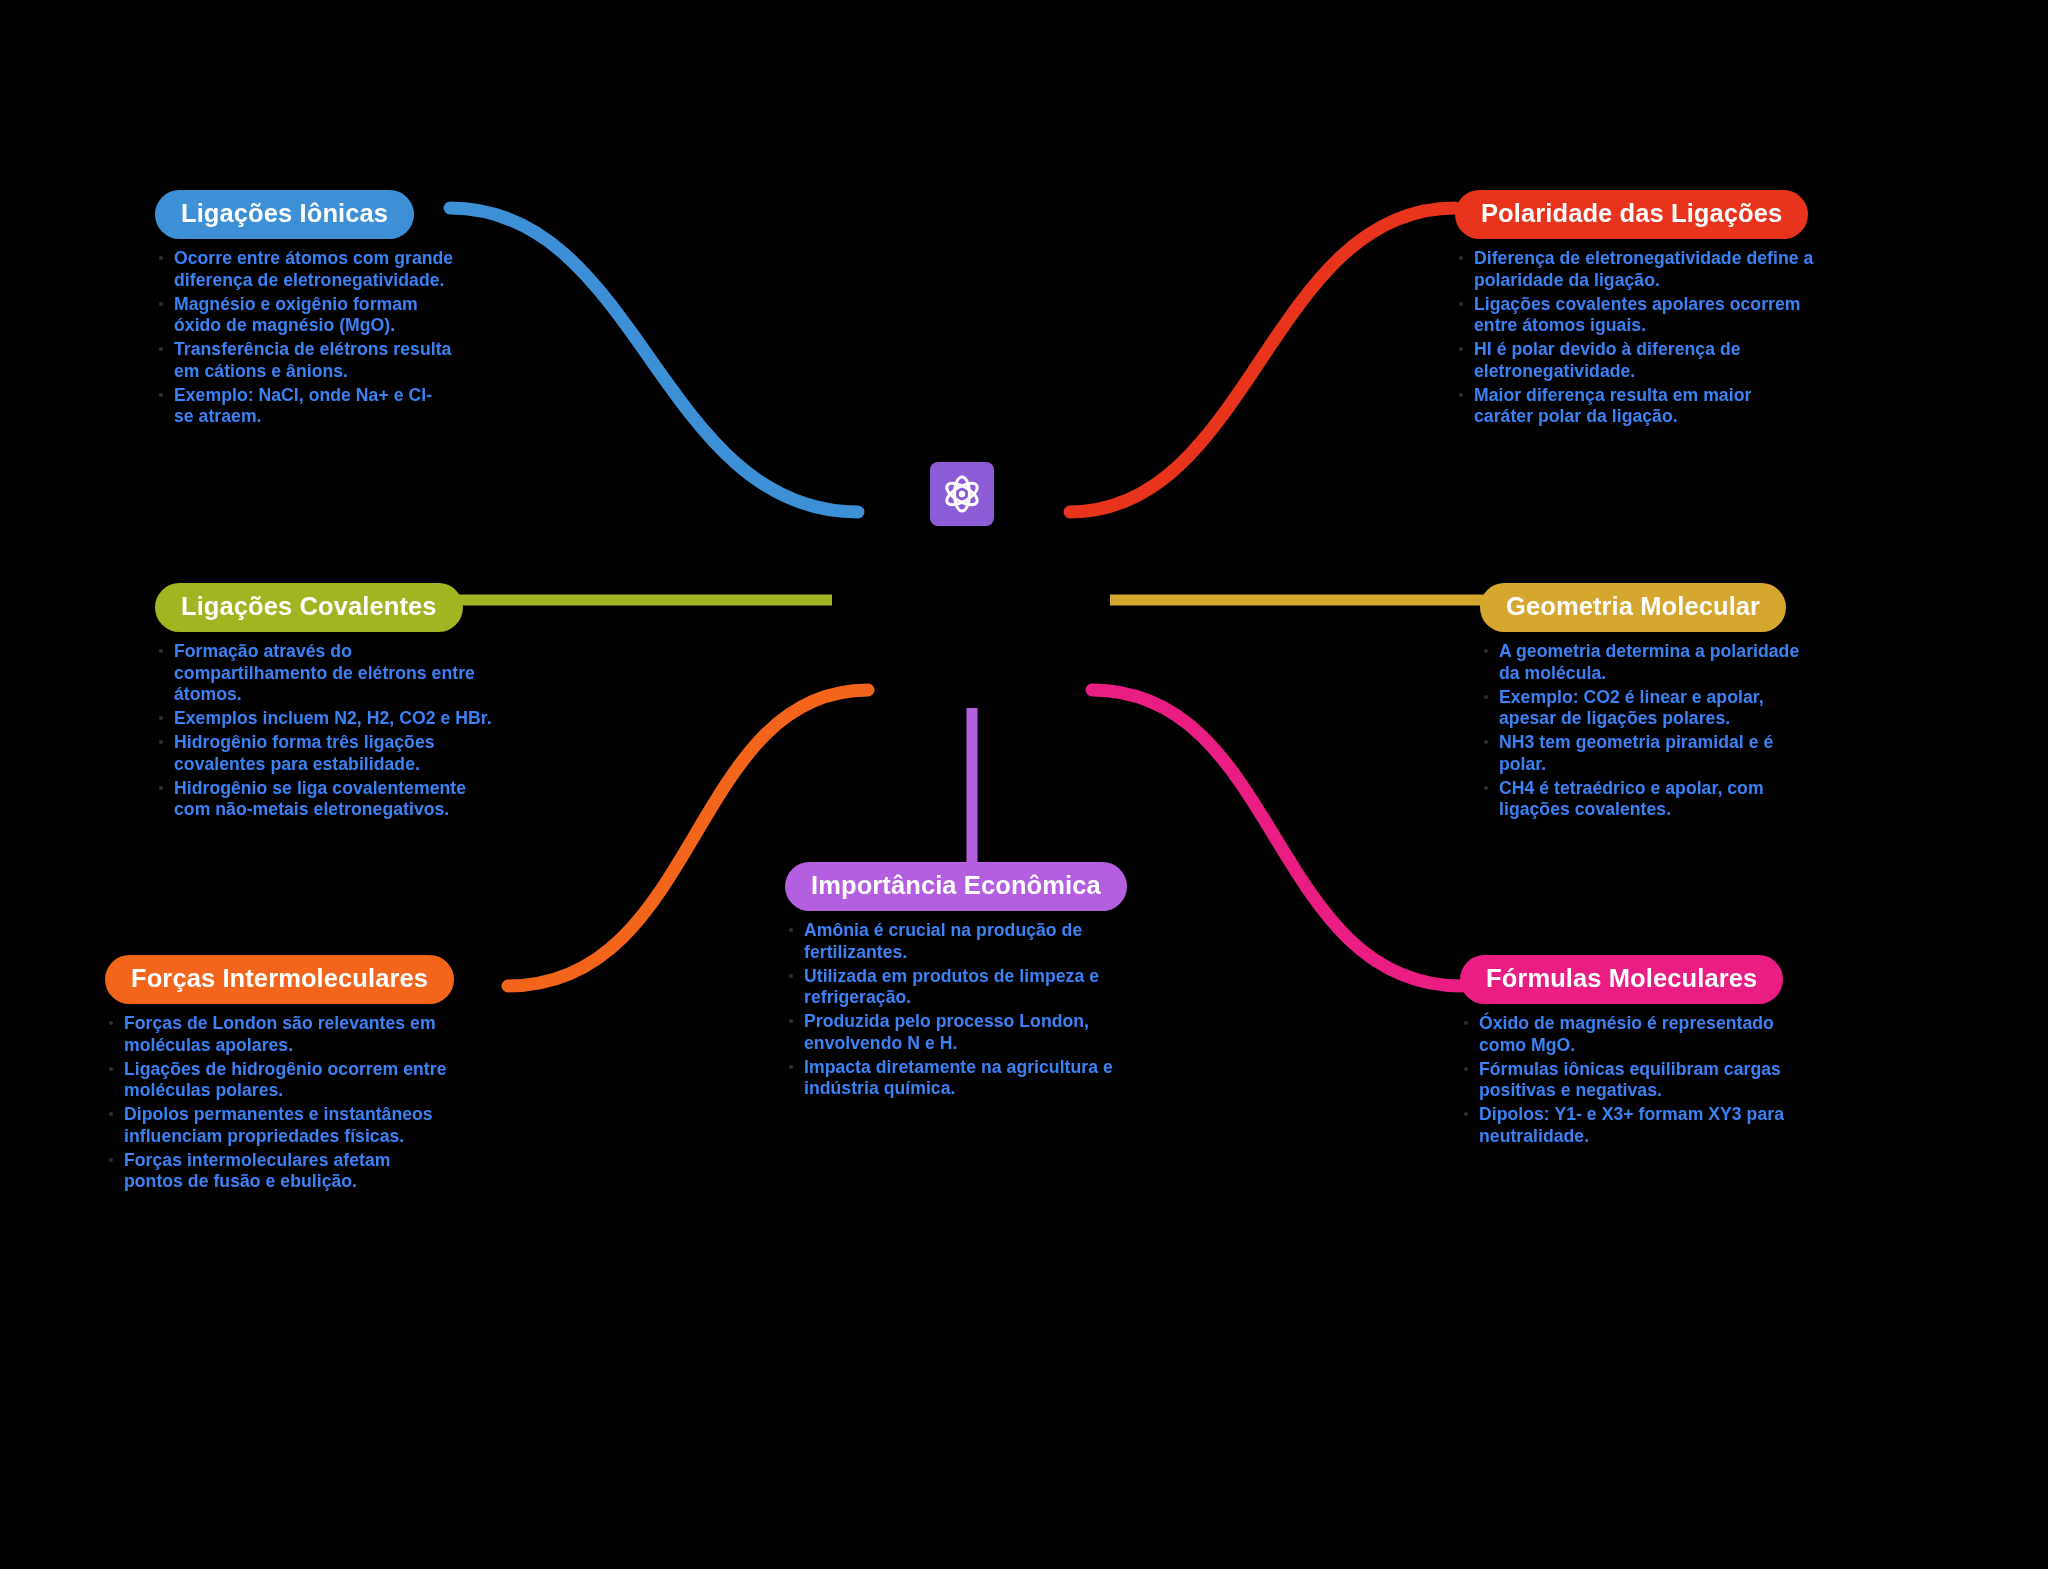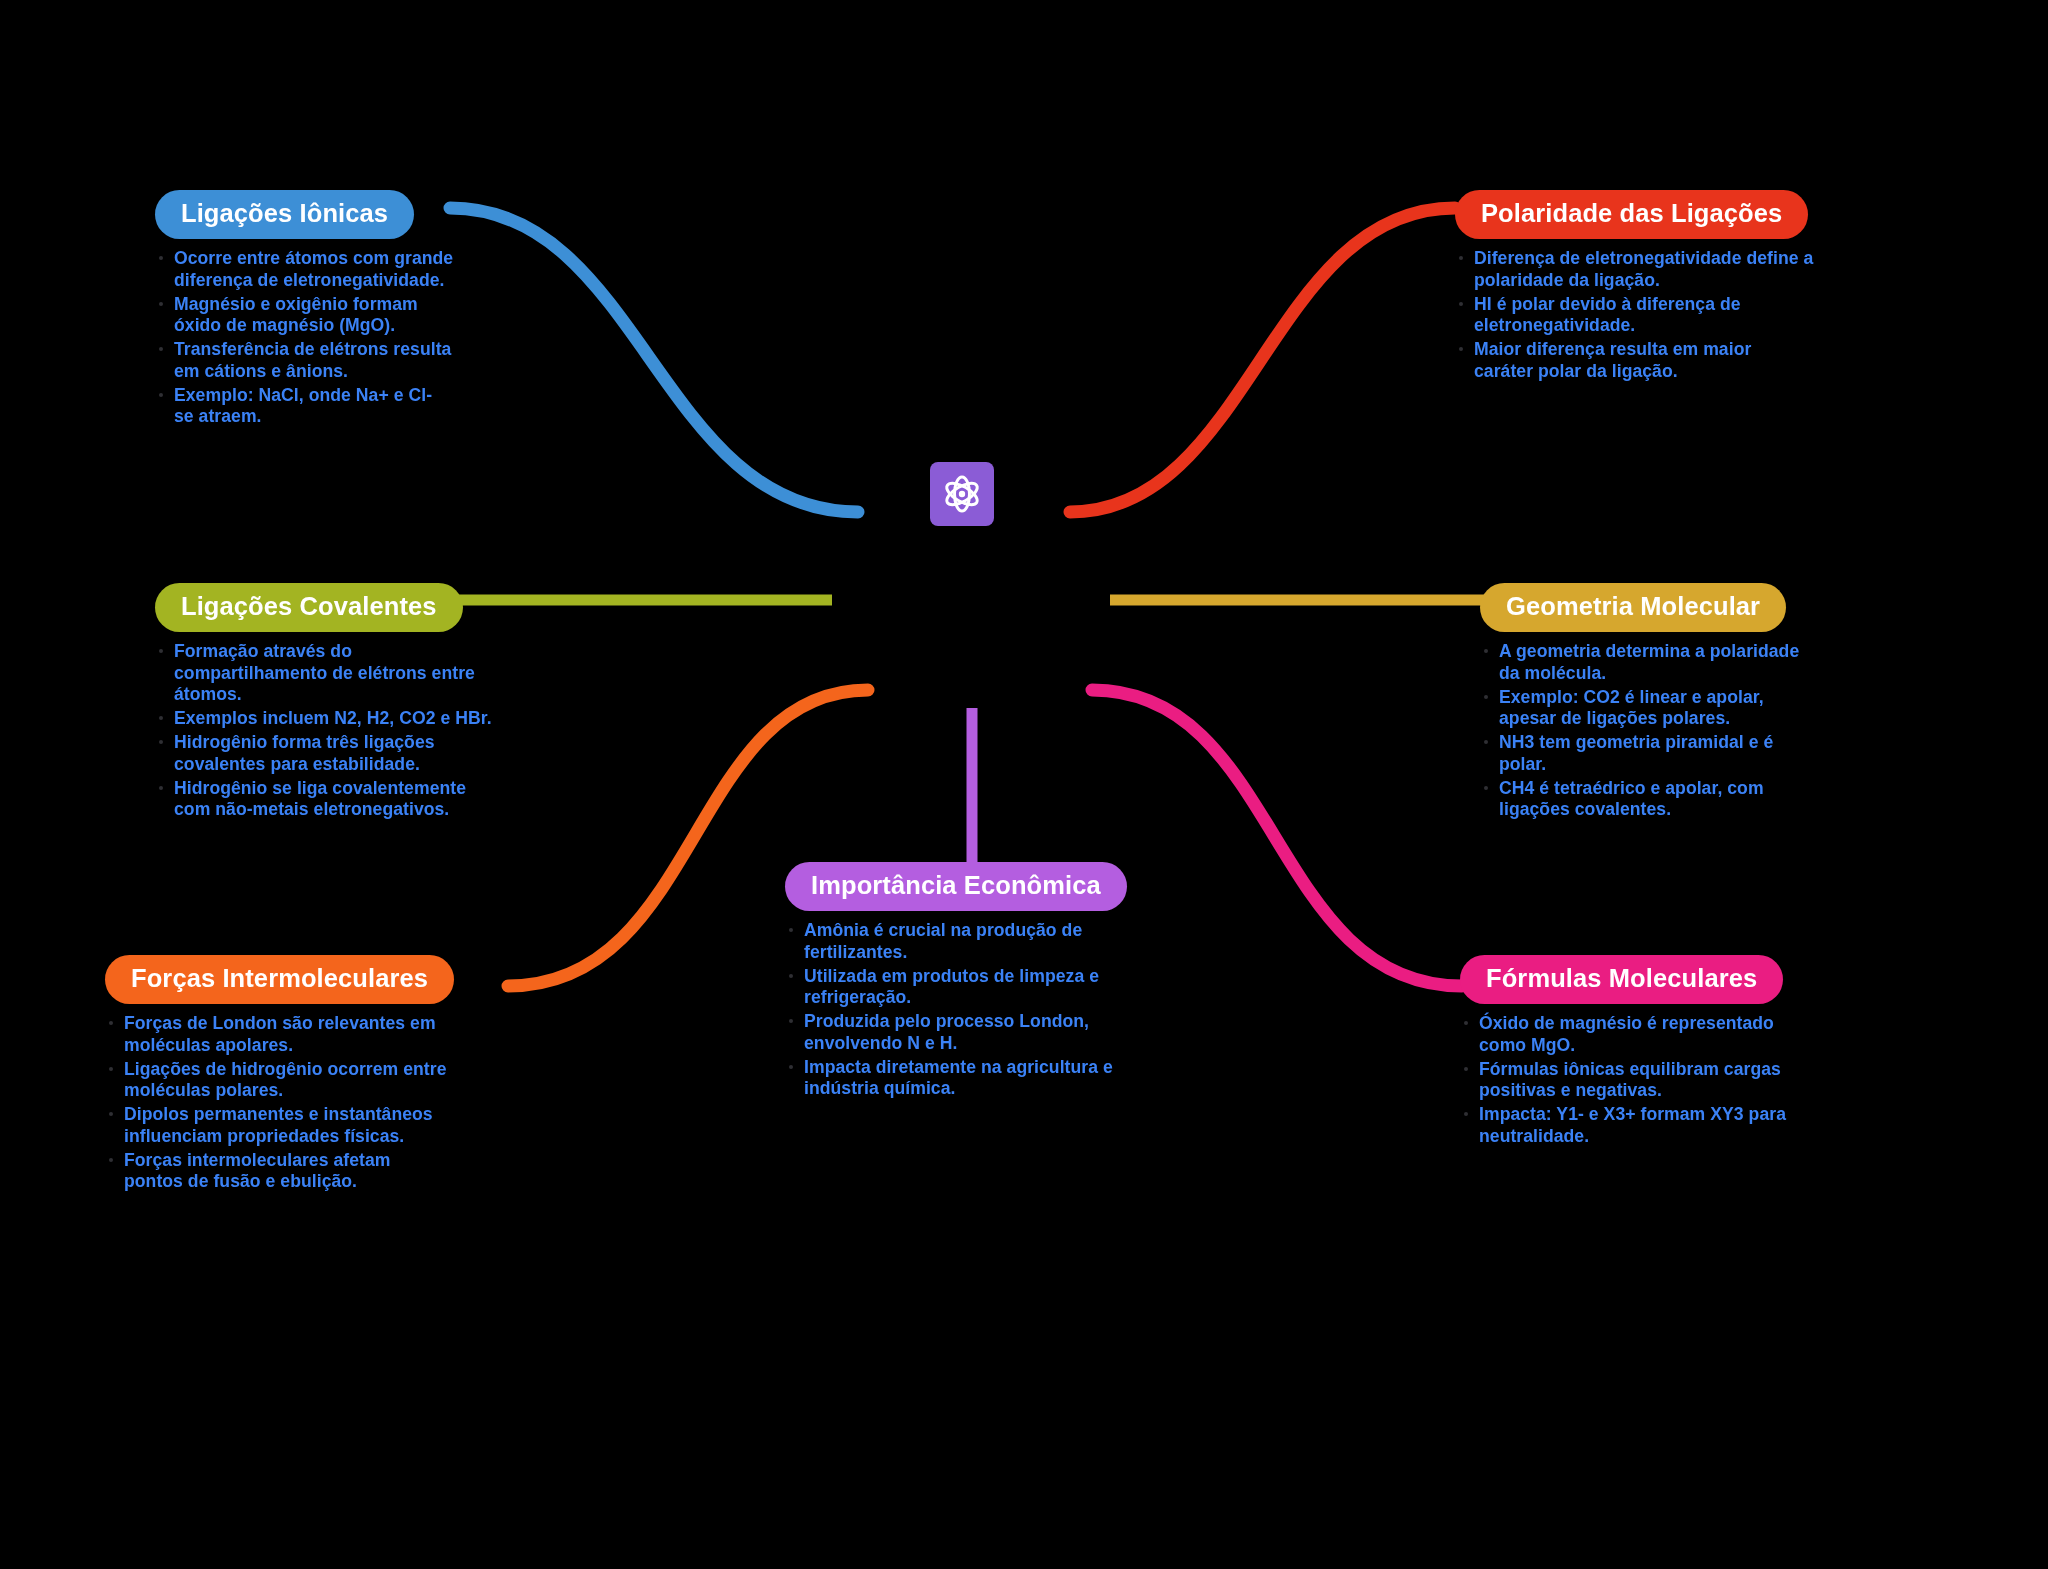--- a/index.html
+++ b/index.html
@@ -141,20 +141,21 @@
       <li>Exemplo: NaCl, onde Na+ e Cl- se atraem.</li>
     </ul>
   </div>
 
   <div class="node" id="node-polaridade">
     <div class="badge-wrap">
       <span class="badge badge-polaridade">Polaridade das Ligações</span>
     </div>
     <ul class="bullets">
       <li>Diferença de eletronegatividade define a polaridade da ligação.</li>
+      <li>Ligações covalentes apolares ocorrem entre átomos iguais.</li>
       <li>HI é polar devido à diferença de eletronegatividade.</li>
       <li>Maior diferença resulta em maior caráter polar da ligação.</li>
     </ul>
   </div>
 
   <div class="node" id="node-covalentes">
     <div class="badge-wrap">
       <span class="badge badge-covalentes">Ligações Covalentes</span>
     </div>
     <ul class="bullets">
@@ -201,17 +202,17 @@
     </ul>
   </div>
 
   <div class="node" id="node-formulas">
     <div class="badge-wrap">
       <span class="badge badge-formulas">Fórmulas Moleculares</span>
     </div>
     <ul class="bullets">
       <li>Óxido de magnésio é representado como MgO.</li>
       <li>Fórmulas iônicas equilibram cargas positivas e negativas.</li>
-      <li>Impacta: Y1- e X3+ formam XY3 para neutralidade.</li>
+      <li>Dipolos: Y1- e X3+ formam XY3 para neutralidade.</li>
     </ul>
   </div>
 
 </div>
 
 </body></html>

